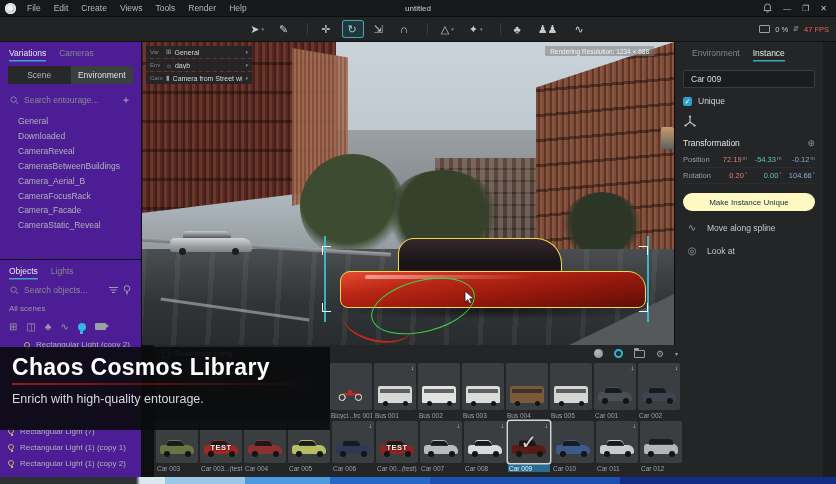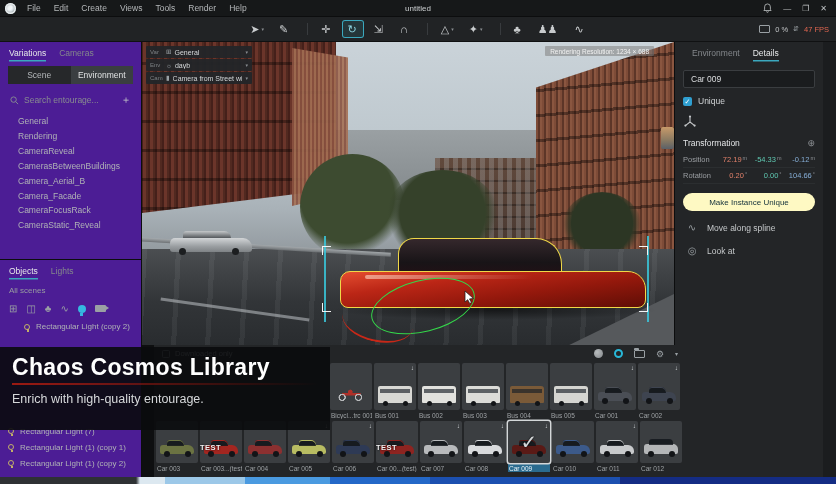--- a/index.html
+++ b/index.html
@@ -148,21 +148,21 @@
   .asset{width:42px;flex:0 0 auto;cursor:pointer}
   .arow.r1 .pic{height:47px}
   .pic{height:42px;background:#3b3e41;border-radius:2px;position:relative;overflow:hidden}
   .alabel{font-size:6.5px;color:#9ea2a5;padding:2px 1px 0;white-space:nowrap;overflow:hidden}
   .asset.selected .pic{box-shadow:0 0 0 1.5px #d4d7d9}
   .asset.selected .alabel{background:#2a6b8f;color:#eaf4f9}
   .dlarrow{position:absolute;top:1px;right:2px;font-size:6.5px;color:#cfd3d5;line-height:7px}
   .dlarrow::before{content:"↓"}
   .chk{position:absolute;inset:0;display:flex;align-items:center;justify-content:center;font-size:20px;color:#d4d7d9;text-shadow:0 0 2px #000}
   .chk::before{content:"✓"}
-  .wm{position:absolute;left:0;right:0;top:52%;font-size:7.5px;font-weight:bold;color:#f2f2f2;letter-spacing:.5px;text-shadow:0 0 2px #000;z-index:2}
+  .wm{position:absolute;left:0;right:0;top:52%;text-align:center;font-size:7.5px;font-weight:bold;color:#f2f2f2;letter-spacing:.5px;text-shadow:0 0 2px #000;z-index:2}
   .veh{position:absolute;left:4px;right:4px;bottom:9px;height:9px}
   .t-car .veh{background:var(--c);border-radius:3px 6px 2px 2px}
   .t-car .veh::before{content:"";position:absolute;left:22%;right:30%;top:-5px;height:6px;background:rgba(18,21,26,.85);border-radius:3px 5px 0 0;box-shadow:inset 0 1px 0 var(--c)}
   .t-car .veh::after{content:"";position:absolute;bottom:-3px;left:4px;width:6px;height:6px;border-radius:50%;background:#121417;box-shadow:21px 0 0 #121417}
   .t-suv .veh{height:10px;background:var(--c);border-radius:3px 5px 2px 2px}
   .t-suv .veh::before{content:"";position:absolute;left:14%;right:16%;top:-5px;height:6px;background:rgba(18,21,26,.8);border-radius:3px 4px 0 0}
   .t-suv .veh::after{content:"";position:absolute;bottom:-3px;left:4px;width:6px;height:6px;border-radius:50%;background:#121417;box-shadow:21px 0 0 #121417}
   .t-bus .veh{height:17px;bottom:7px;background:var(--c);border-radius:2px 3px 1px 1px}
   .t-bus .veh::before{content:"";position:absolute;left:2px;right:2px;top:3px;height:4px;background:rgba(25,30,38,.65)}
   .t-bus .veh::after{content:"";position:absolute;bottom:-2.5px;left:5px;width:5px;height:5px;border-radius:50%;background:#121417;box-shadow:20px 0 0 #121417}
@@ -283,34 +283,51 @@
         <div class="searchrow">
           <svg width="9" height="9" viewBox="0 0 10 10">
               <circle cx="4" cy="4" r="3" fill="none" stroke="#8a8e92"></circle>
               <line x1="6.3" y1="6.3" x2="9" y2="9" stroke="#8a8e92"></line>
             </svg>
           <span class="ph">Search entourage...</span>
           <span class="plus">＋</span>
         </div>
         <ul class="vlist">
           <li>General</li>
-            <li>Rendering</li>
+            <li>Downloaded</li>
             <li>CameraReveal</li>
             <li>CamerasBetweenBuildings</li>
             <li>Camera_Aerial_B</li>
+            <li>CameraFocusRack</li>
             <li>Camera_Facade</li>
-            <li>CameraFocusRack</li>
             <li>CameraStatic_Reveal</li>
         </ul>
       </section>
 
       <section class="objects">
         <div class="tabs">
           <span class="tab active">Objects</span>
             <span class="tab">Lights</span>
+        </div>
+        <div class="searchrow">
+          <svg width="9" height="9" viewBox="0 0 10 10">
+              <circle cx="4" cy="4" r="3" fill="none" stroke="#8a8e92"></circle>
+              <line x1="6.3" y1="6.3" x2="9" y2="9" stroke="#8a8e92"></line>
+            </svg>
+          <span class="ph">Search objects...</span>
+          <svg width="9" height="8" viewBox="0 0 9 8">
+              <line x1="0" y1="1.5" x2="9" y2="1.5" stroke="#9aa0a4"></line>
+              <line x1="1.5" y1="4" x2="7.5" y2="4" stroke="#9aa0a4"></line>
+              <line x1="3" y1="6.5" x2="6" y2="6.5" stroke="#9aa0a4"></line>
+            </svg>
+          <svg width="8" height="10" viewBox="0 0 8 10">
+              <circle cx="4" cy="3.5" r="2.8" fill="none" stroke="#9aa0a4"></circle>
+              <line x1="3" y1="7.5" x2="5" y2="7.5" stroke="#9aa0a4"></line>
+              <line x1="3.2" y1="9" x2="4.8" y2="9" stroke="#9aa0a4"></line>
+            </svg>
         </div>
         <div class="all-scenes">All scenes</div>
         <div class="cat-icons">
           <span>⊞</span>
           <span>◫</span>
           <span>♣</span>
           <span>∿</span>
           <span class="bulb-ic"></span>
           <span class="cam-ic"></span>
         </div>
@@ -397,21 +414,21 @@
             <span class="dv">Camera from Street wide</span>
             <span class="dc">▾</span>
           </div>
       </div>
       <div class="res-badge">Rendering Resolution:  1234 × 688</div>
     </div>
 
     <aside class="rightcol">
       <div class="tabs">
         <span class="tab">Environment</span>
-          <span class="tab active">Details</span>
+          <span class="tab active">Instance</span>
       </div>
       <div class="name-field">Car 009</div>
       <label class="visible-row">
         <span class="cb">✓</span>
         <span>Unique</span>
       </label>
       <div class="axis-wrap">
         <svg width="14" height="14" viewBox="0 0 14 14">
             <path d="M7 7V1.5M7 7l-4.6 3.6M7 7l4.6 3.6" stroke="#c5c8ca" stroke-width="1.1" fill="none"></path>
             <circle cx="7" cy="1.5" r="1.1" fill="#c5c8ca"></circle>

